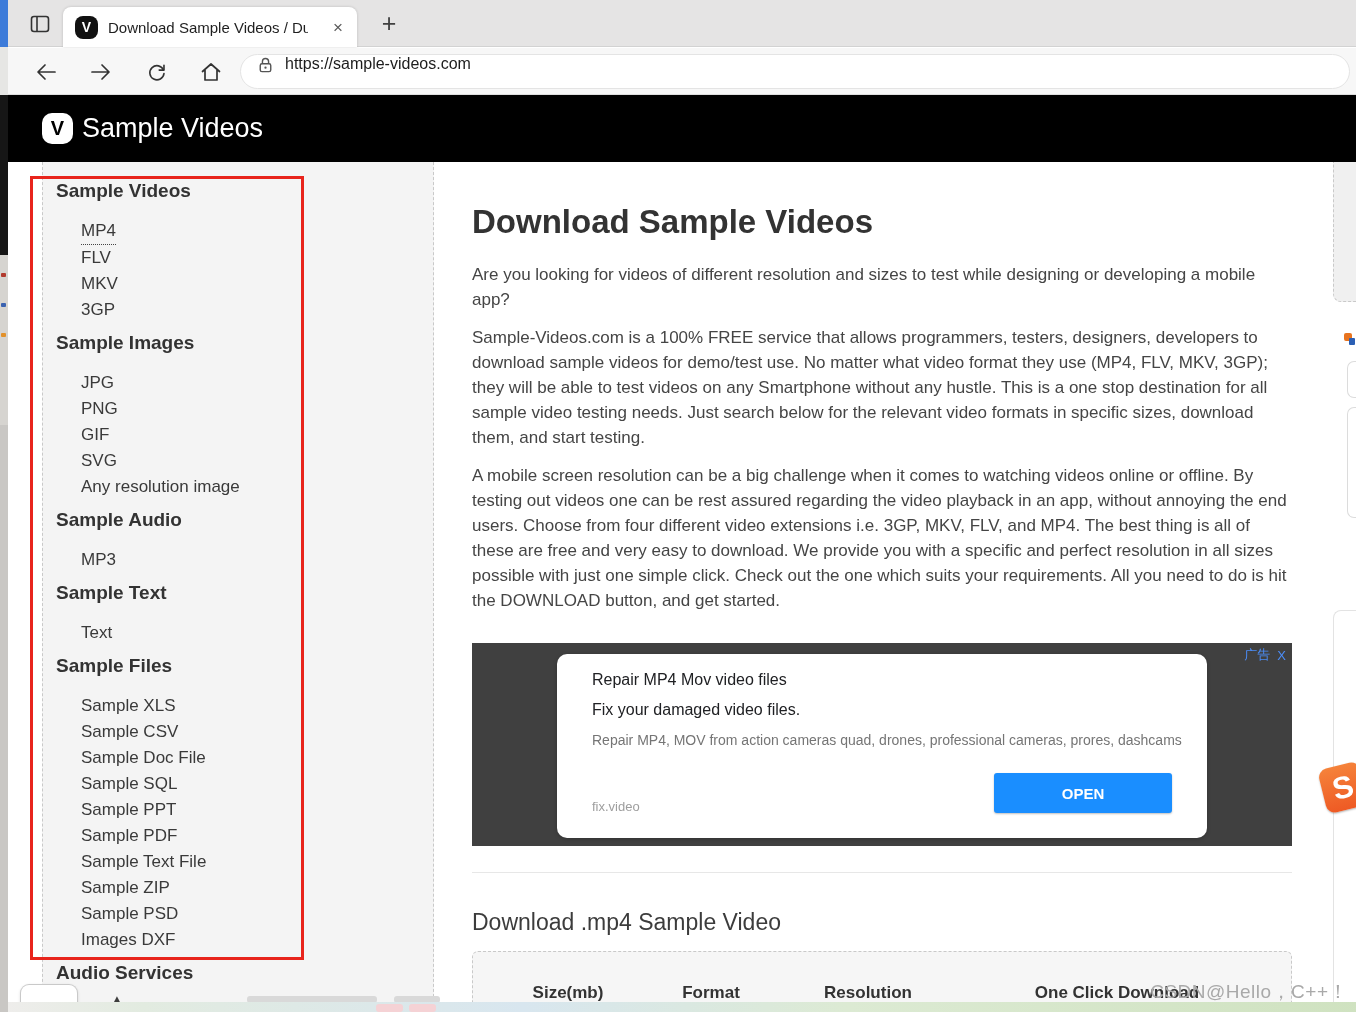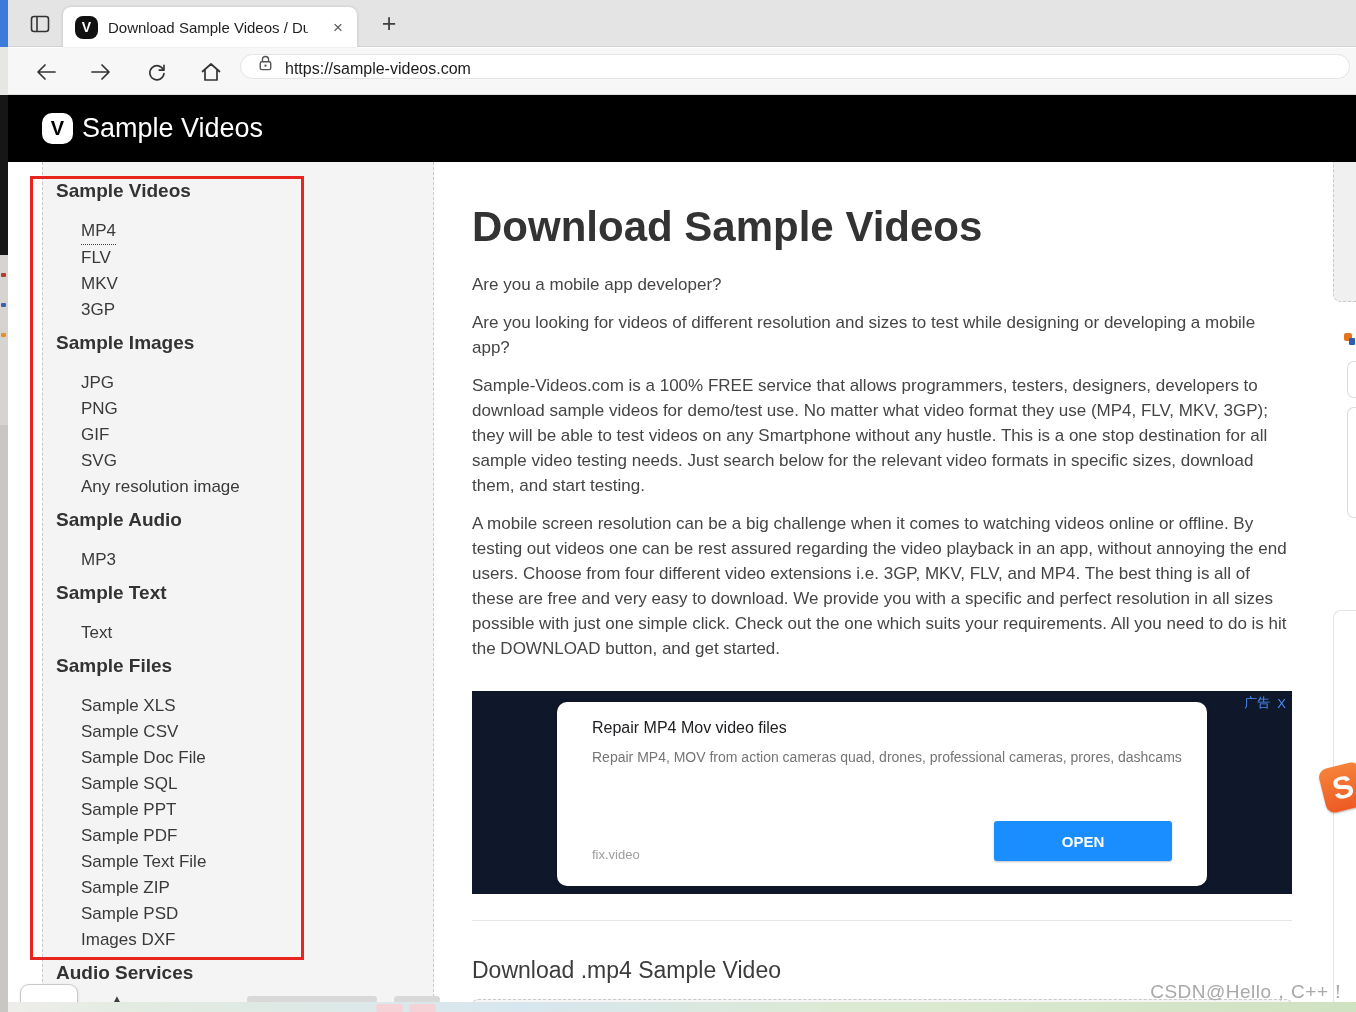--- a/index.html
+++ b/index.html
@@ -30,22 +30,22 @@
          flex:0 0 auto; }
   .tab-title { margin-left:10px; font-size:15px; color:#1f1f1f; white-space:nowrap;
          overflow:hidden; width:200px; }
   .tab-close { margin-left:auto; font-size:17px; color:#5a5a5a; line-height:1; padding:2px 4px; }
   .newtab-btn { position:absolute; left:366px; top:8px; width:30px; height:30px; color:#404040;
          font-size:25px; font-weight:300; display:flex; align-items:center; justify-content:center; }
   .navbar { position:absolute; left:8px; top:48px; width:1348px; height:47px; background:#f7f7f7;
             border-bottom:1px solid #dedede; z-index:3; }
   .nav-icon { position:absolute; top:10px; width:28px; height:28px; display:flex;
               align-items:center; justify-content:center; border-radius:4px; }
-  .url-field { position:absolute; left:232px; top:6px; width:1110px; height:25px; background:#fff;
-               border:1px solid #e4e4e4; border-radius:18px; display:flex; align-items:flex-end;
+  .url-field { position:absolute; left:232px; top:6px; width:1110px; height:35px; background:#fff;
+               border:1px solid #e4e4e4; border-radius:18px; display:flex; align-items:flex-start;
                padding-left:14px; }
   .url-text { font-size:16px; color:#1c1c1c; margin-left:9px; }
 
   
   .site-header { position:absolute; left:8px; top:95px; width:1348px; height:67px; background:#000;
                  display:flex; align-items:center; z-index:3; }
   .site-logo { width:31px; height:31px; background:#fff; border-radius:10px; color:#000;
                font-weight:bold; font-size:20px; display:flex; align-items:center;
                justify-content:center; margin-left:34px; }
   .site-title { color:#fff; font-size:27px; margin-left:9px; font-weight:400; }
@@ -60,24 +60,24 @@
             margin-bottom:17px; }
   .side-items { padding-left:25px; margin-bottom:10px; }
   .side-link { display:block; font-size:17px; line-height:26px; color:#3a3a3a;
                text-decoration:none; width:max-content; }
   .side-link.focused { border-bottom:1px dotted #444; }
   .annotation-box { position:absolute; left:22px; top:14px; width:274px; height:784px;
                     border:3px solid #e8241c; z-index:5; pointer-events:none; }
 
   .main { position:absolute; left:426px; top:0; width:862px; height:850px; background:#fff;
           padding:41px 24px 0 38px; }
-  .main h1 { font-size:42px; font-weight:bold; color:#333; margin-bottom:21px; }
+  .main h1 { font-size:33px; font-weight:bold; color:#333; margin-bottom:21px; }
   .main p { font-size:17px; line-height:25px; color:#454545; margin-bottom:13px; width:820px; }
 
-  .ad-box { position:relative; width:820px; height:203px; background:#0f172a; margin-top:30px; }
+  .ad-box { position:relative; width:820px; height:203px; background:#404040; margin-top:30px; }
   .ad-badge { position:absolute; top:3px; right:6px; font-size:13px; color:#4b8df8;
               display:flex; gap:7px; align-items:center; }
   .ad-card { position:absolute; left:85px; right:85px; top:11px; bottom:8px; background:#fff;
              border-radius:10px; box-shadow:0 1px 4px rgba(0,0,0,.22); padding:17px 0 0 35px; }
   .ad-title { font-size:16px; color:#202124; margin-bottom:12px; }
   .ad-subtitle { font-size:16px; color:#202124; margin-bottom:13px; }
   .ad-desc { font-size:14px; color:#757575; }
   .ad-domain { position:absolute; left:35px; bottom:24px; font-size:13px; color:#9e9e9e; }
   .ad-open { position:absolute; right:35px; bottom:25px; width:178px; height:40px; border:none;
              border-radius:3px; color:#fff; font-weight:bold; font-size:15px;
@@ -234,32 +234,32 @@
         <a class="side-link">Sample ZIP</a>
         <a class="side-link">Sample PSD</a>
         <a class="side-link">Images DXF</a>
       </div>
       <div class="side-h">Audio Services</div>
     </div>
     <div class="annotation-box"></div>
 
     <div class="main">
       <h1>Download Sample Videos</h1>
-      <p>Are you a mobile app developer?</p>
       <p>Are you looking for videos of different resolution and sizes to test while designing or developing a mobile app?</p>
       <p>Sample-Videos.com is a 100% FREE service that allows programmers, testers, designers, developers to download sample videos for demo/test use. No matter what video format they use (MP4, FLV, MKV, 3GP); they will be able to test videos on any Smartphone without any hustle. This is a one stop destination for all sample video testing needs. Just search below for the relevant video formats in specific sizes, download them, and start testing.</p>
       <p>A mobile screen resolution can be a big challenge when it comes to watching videos online or offline. By testing out videos one can be rest assured regarding the video playback in an app, without annoying the end users. Choose from four different video extensions i.e. 3GP, MKV, FLV, and MP4. The best thing is all of these are free and very easy to download. We provide you with a specific and perfect resolution in all sizes possible with just one simple click. Check out the one which suits your requirements. All you need to do is hit the DOWNLOAD button, and get started.</p>
 
       <div class="ad-box">
         <div class="ad-badge">
           <span>广告</span>
           <span>X</span>
         </div>
         <div class="ad-card">
           <div class="ad-title">Repair MP4 Mov video files</div>
+          <div class="ad-subtitle">Fix your damaged video files.</div>
           <div class="ad-desc">Repair MP4, MOV from action cameras quad, drones, professional cameras, prores, dashcams</div>
           <div class="ad-domain">fix.video</div>
           <button class="ad-open" style="background:#1a8eff">OPEN</button>
         </div>
       </div>
 
       <hr class="divider">
       <div class="h2">Download .mp4 Sample Video</div>
 
       <div class="dl-table">

